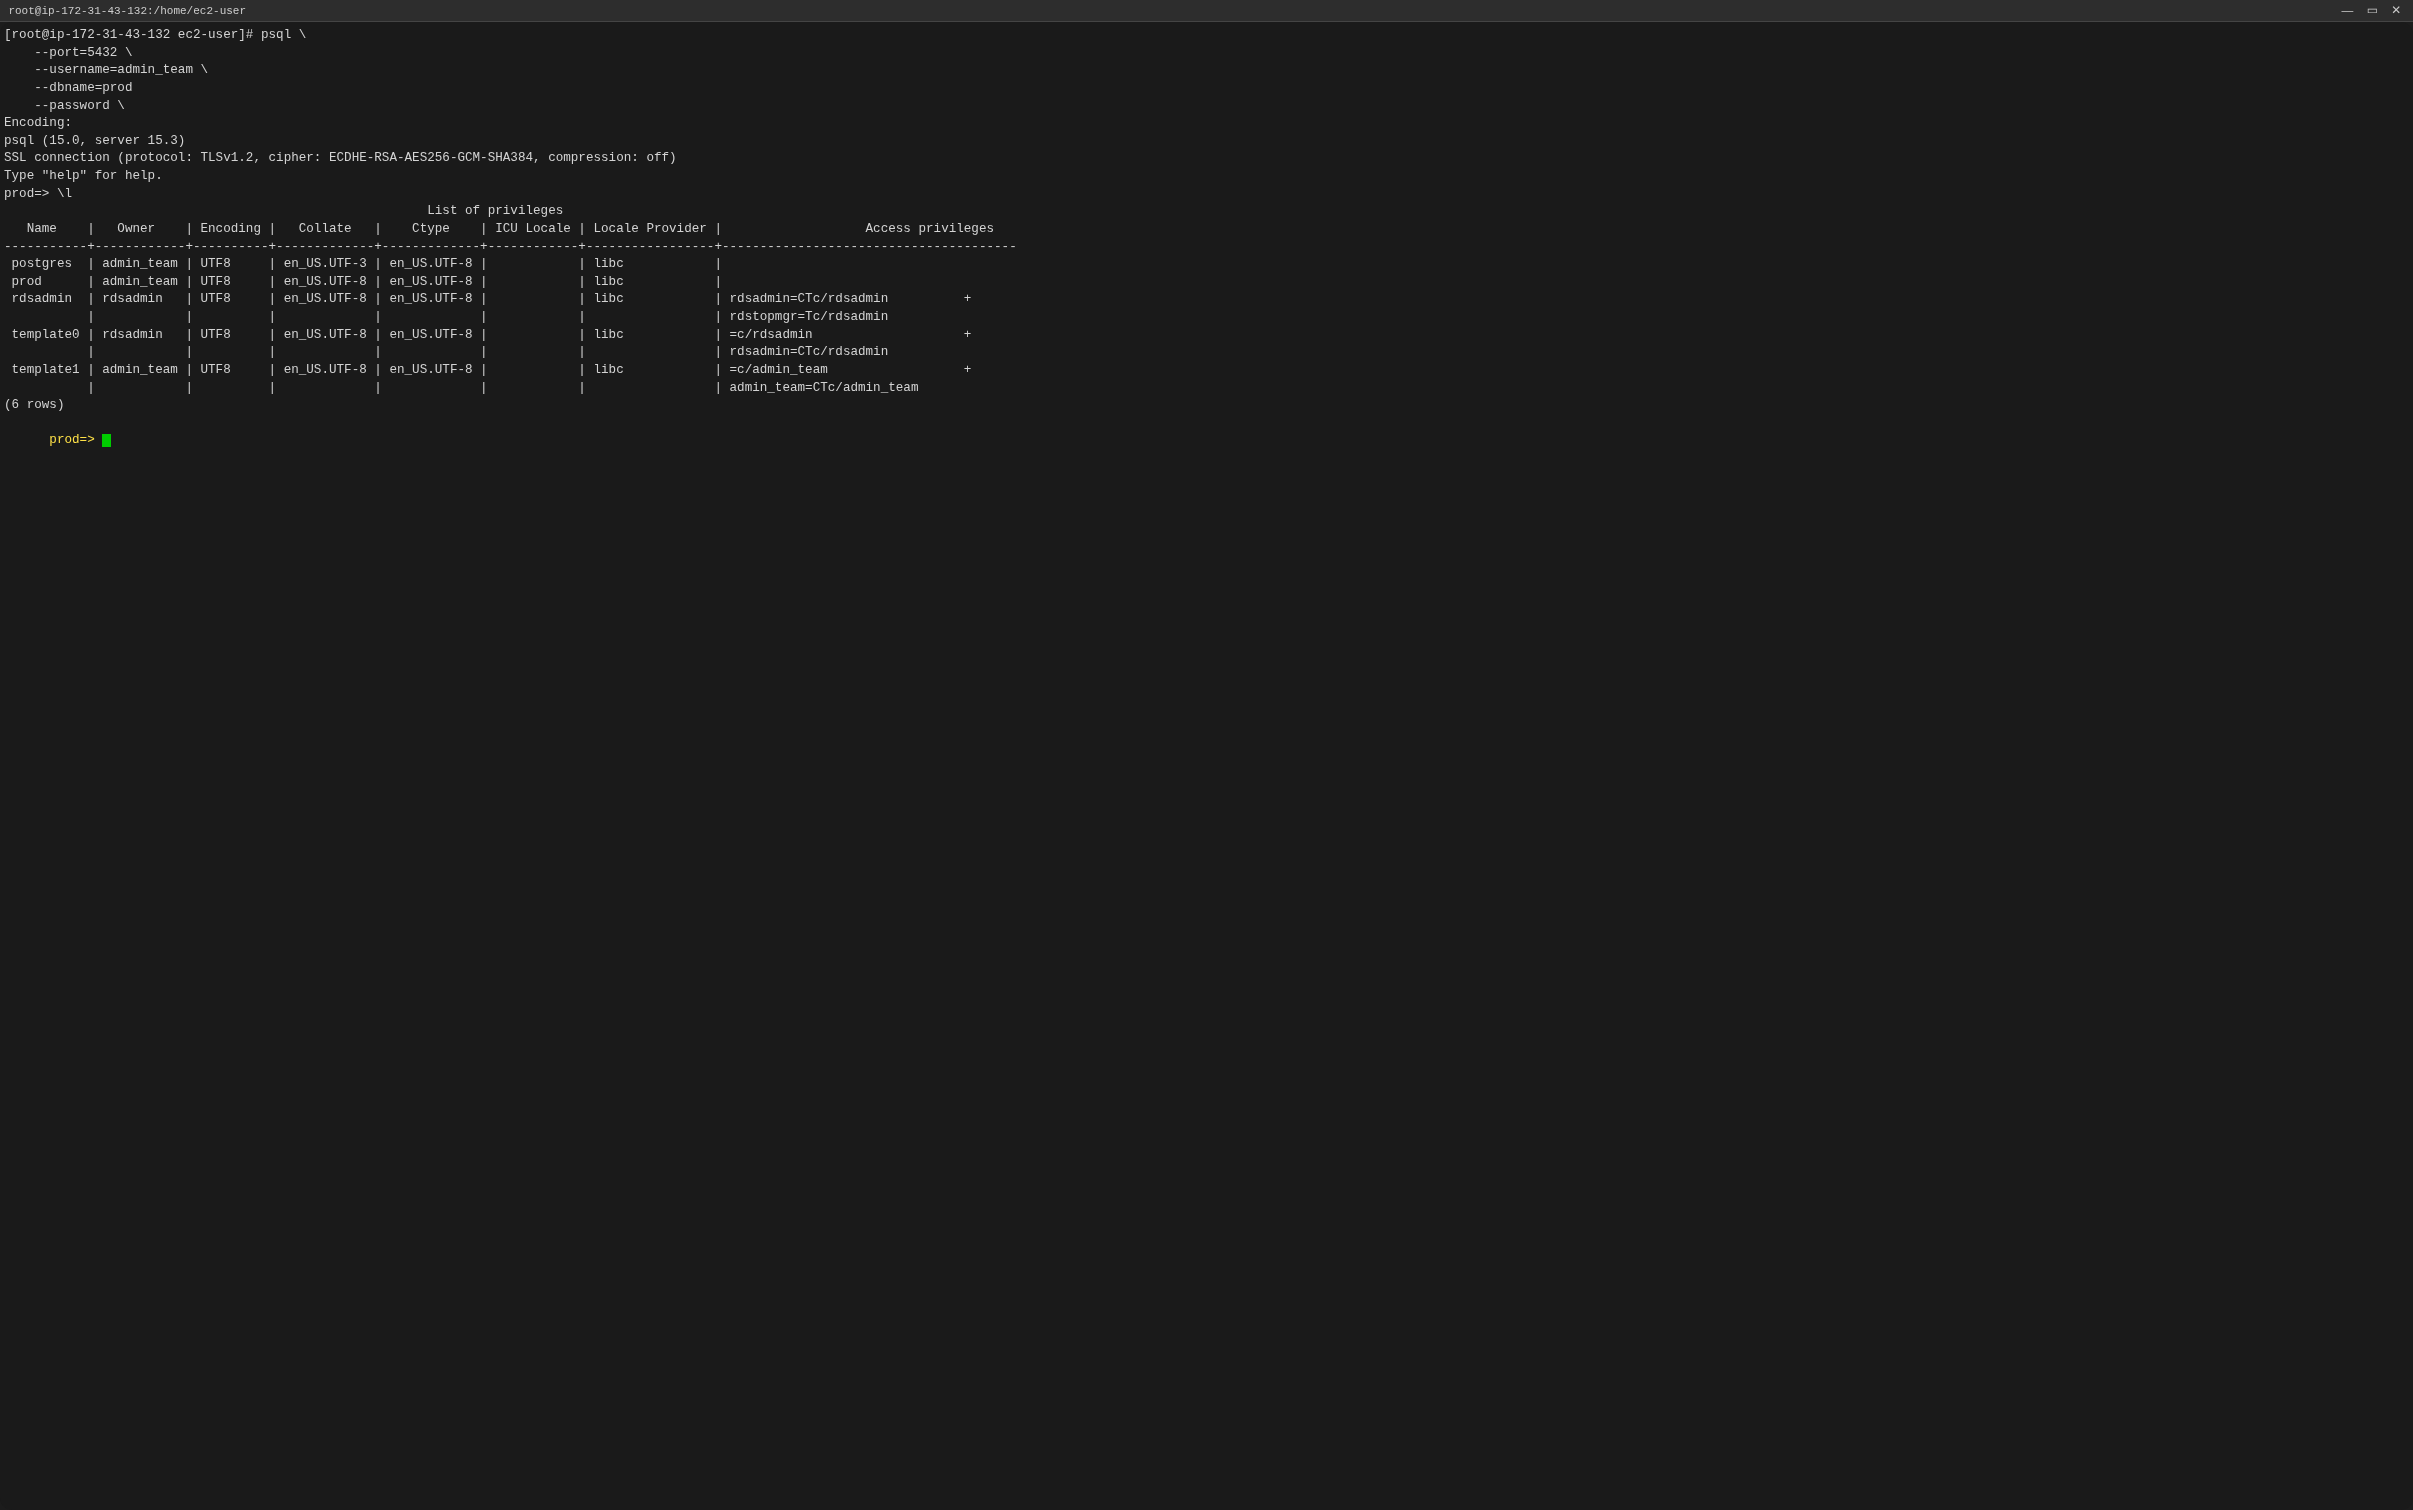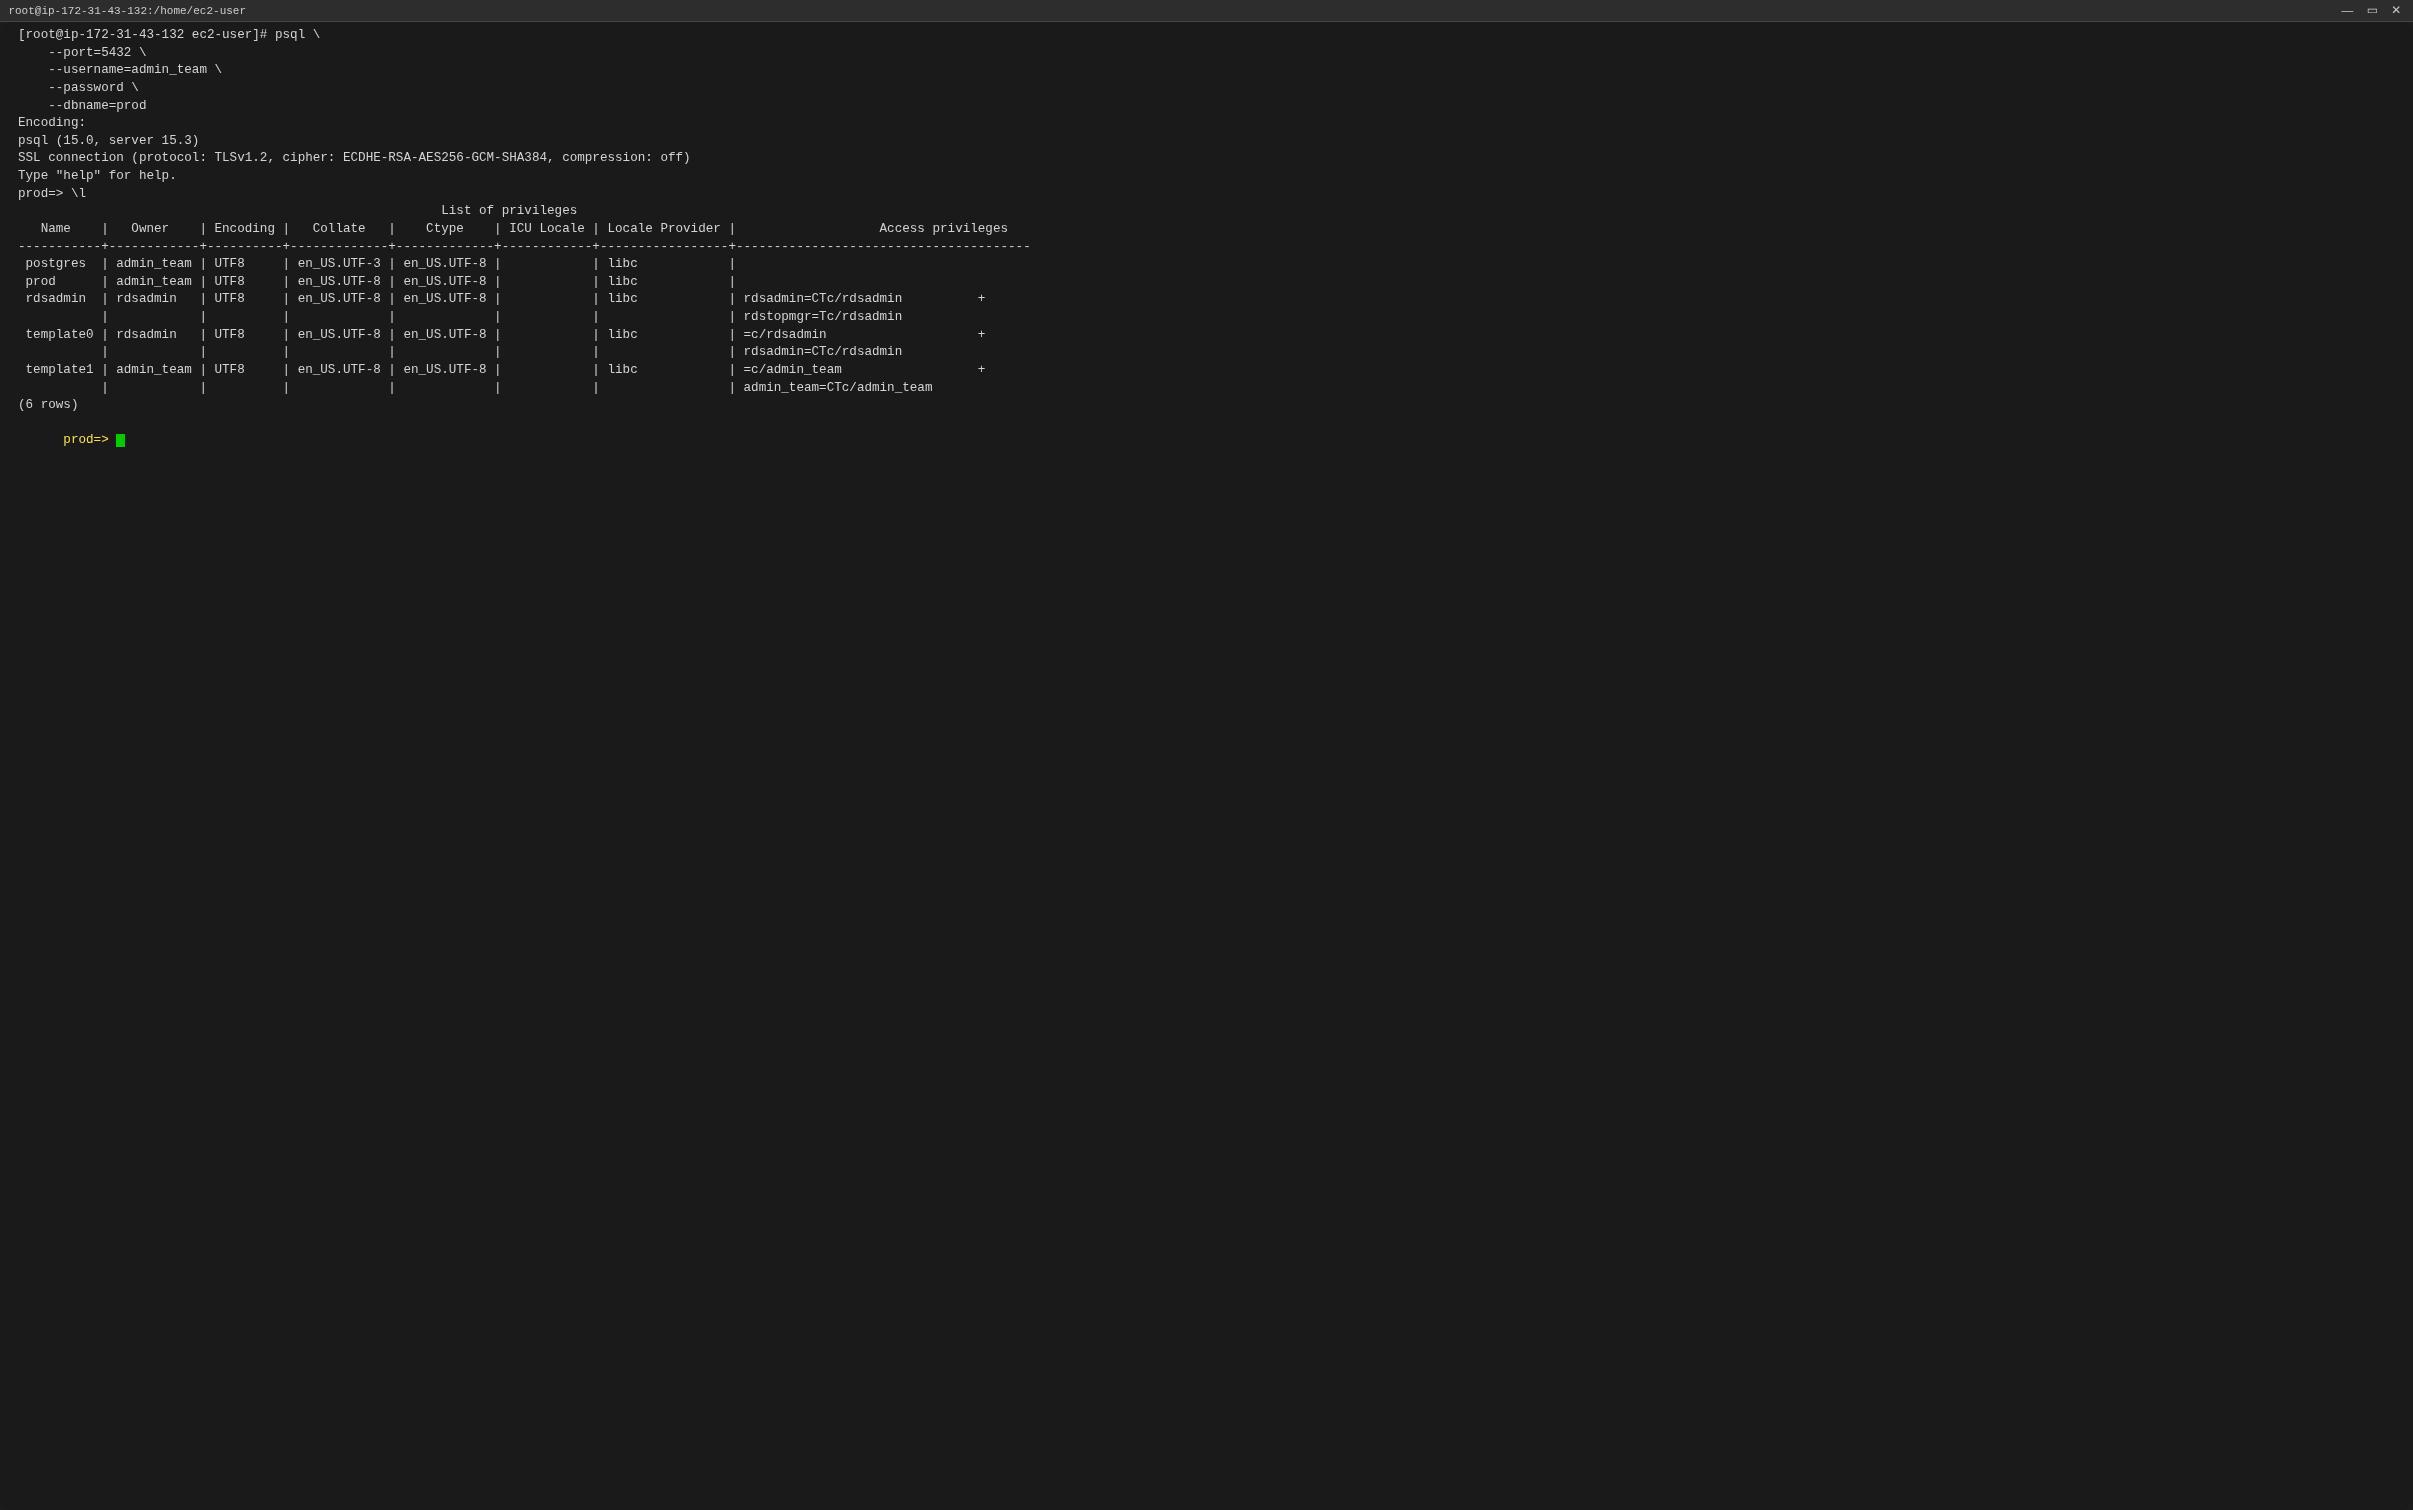--- a/index.html
+++ b/index.html
@@ -53,21 +53,21 @@
       color: #cccccc;
       font-size: 11.8px;
       cursor: pointer;
       padding: 0 3.4px;
       line-height: 1;
     }
 
     .terminal-body {
       flex: 1;
       background: #1a1a1a;
-      padding: 5px 18px;
+      padding: 5px 4px;
       overflow-y: auto;
       color: #d3d3d3;
       font-size: 12.6px;
       line-height: 1.4;
       border-radius: 12px;
     }
 
     .line {
       white-space: pre;
       display: block;
@@ -100,22 +100,22 @@
       <button class="title-bar-btn">—</button>
       <button class="title-bar-btn">▭</button>
       <button class="title-bar-btn">✕</button>
     </div>
   </div>
   <div class="terminal-body">
     <div id="terminal-output">
         <div class="line">[root@ip-172-31-43-132 ec2-user]# psql \</div>
         <div class="line">    --port=5432 \</div>
         <div class="line">    --username=admin_team \</div>
+        <div class="line">    --dbname=prod</div>
         <div class="line">    --password \</div>
-        <div class="line">    --dbname=prod</div>
         <div class="line">Encoding: </div>
         <div class="line">psql (15.0, server 15.3)</div>
         <div class="line">SSL connection (protocol: TLSv1.2, cipher: ECDHE-RSA-AES256-GCM-SHA384, compression: off)</div>
         <div class="line">Type "help" for help.</div>
         <div class="line"></div>
         <div class="line">prod=&gt; \l</div>
         <div class="line">                                                        List of privileges</div>
         <div class="line">   Name    |   Owner    | Encoding |   Collate   |    Ctype    | ICU Locale | Locale Provider |                   Access privileges</div>
         <div class="line">-----------+------------+----------+-------------+-------------+------------+-----------------+---------------------------------------</div>
         <div class="line"> postgres  | admin_team | UTF8     | en_US.UTF-3 | en_US.UTF-8 |            | libc            |</div>

